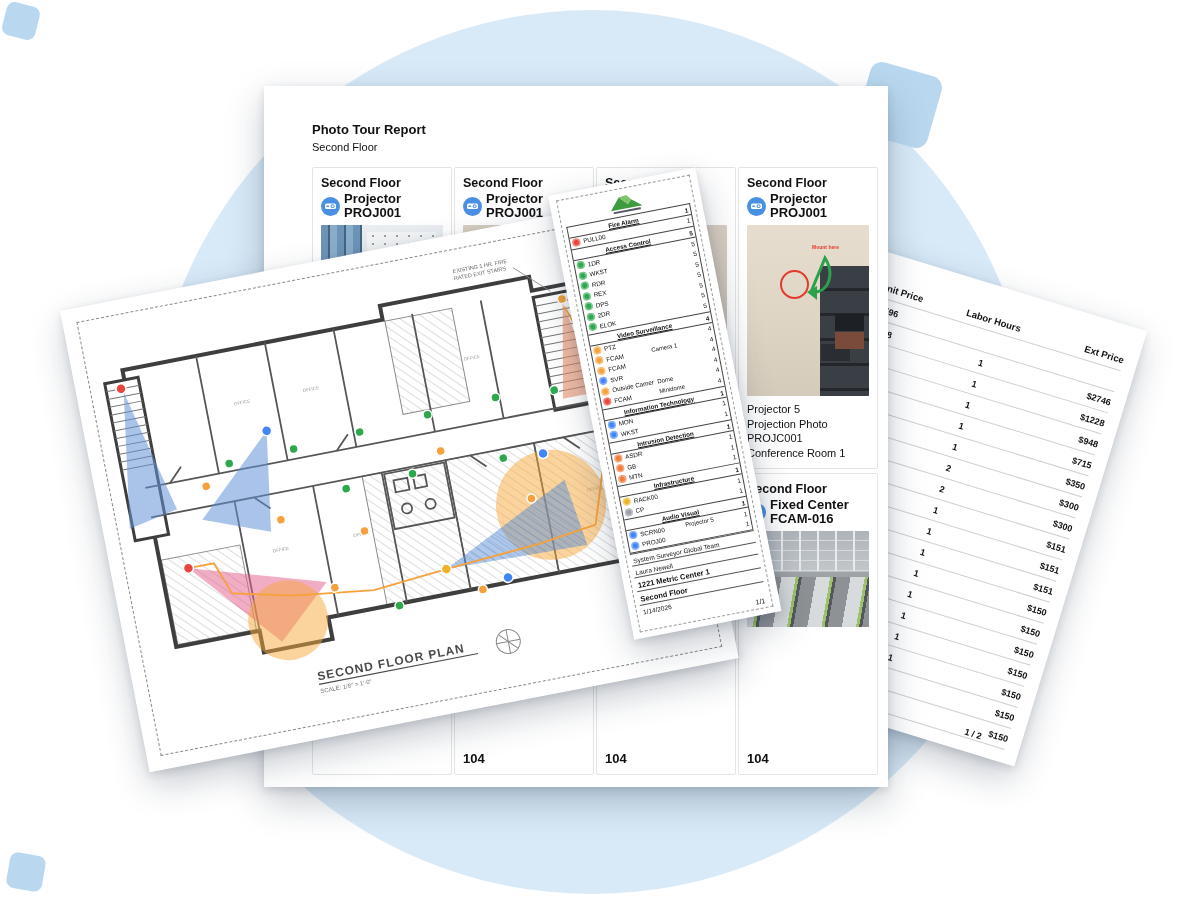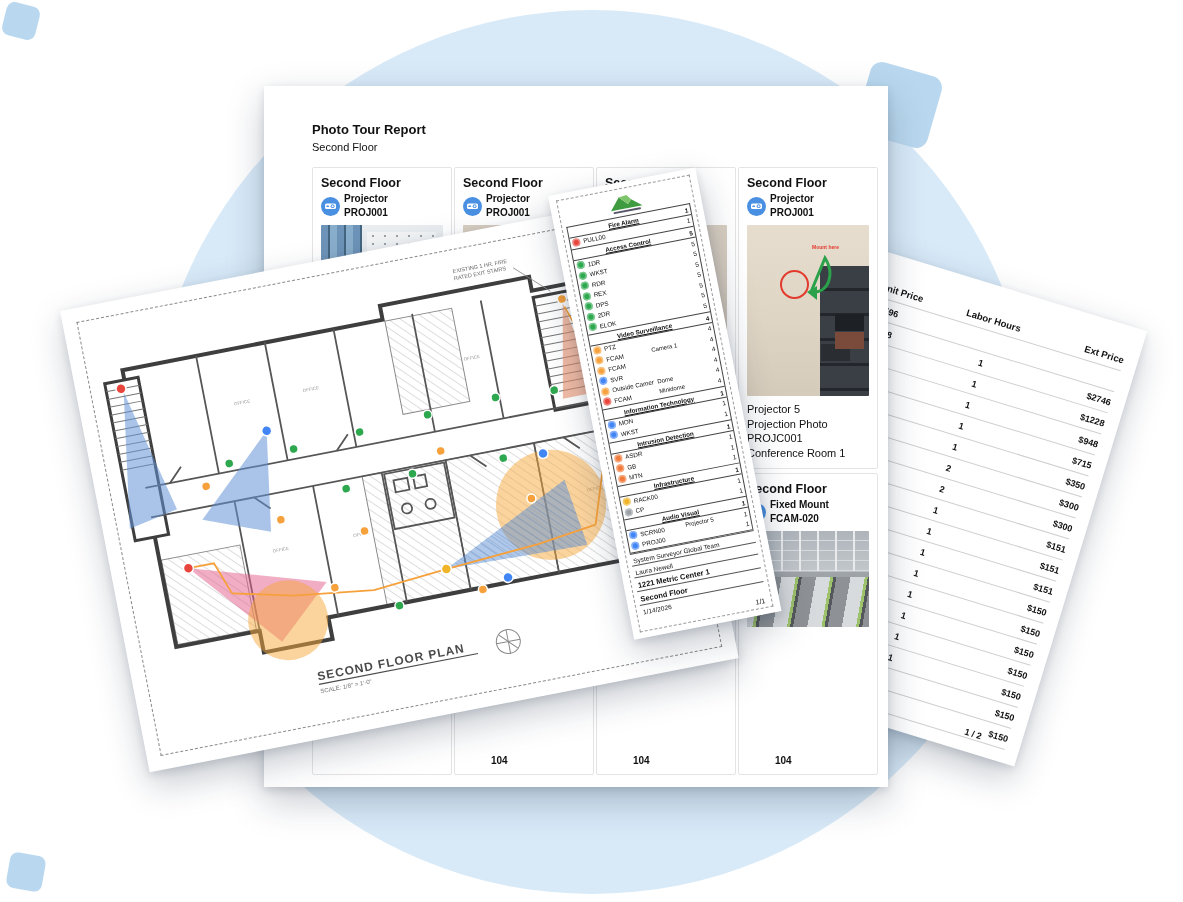--- a/index.html
+++ b/index.html
@@ -27,24 +27,24 @@
   .report-page{left:264px;top:86px;width:624px;height:701px;z-index:2;}
   .report-inner{position:absolute;left:48px;top:36px;right:10px;}
   .report-title{font-size:13px;font-weight:700;}
   .report-sub{font-size:11px;margin-top:4px;}
   .card-grid{margin-top:14px;display:grid;grid-template-columns:repeat(4,140px);grid-auto-rows:302px;gap:4px 2px;}
   .card{border:1px solid #E4E4E4;border-radius:2px;padding:8px;position:relative;display:flex;flex-direction:column;}
   .card-floor{font-size:12.5px;font-weight:700;line-height:15px;}
   .card-dev{display:flex;align-items:center;margin-top:1px;}
   .dev-icon{width:19px;height:19px;border-radius:50%;background:#4A90E2;flex:0 0 19px;margin-right:4px;
             display:flex;align-items:center;justify-content:center;}
-  .dev-lines{font-size:10px;font-weight:700;line-height:14px;}
+  .dev-lines{font-size:13px;font-weight:700;line-height:14px;}
   .photo{margin-top:5px;height:178px;border-radius:1px;position:relative;overflow:hidden;}
   .fields{margin-top:6px;font-size:11px;line-height:14.5px;}
-  .loc-label{margin-top:auto;font-size:10px;font-weight:700;margin-left:28px;}
+  .loc-label{margin-top:auto;font-size:13px;font-weight:700;}
   .row2 .photo{height:96px;}
   
   .photo[data-photo="photo-room-a"]{background:
       linear-gradient(180deg,#E9EDF0 0%,#E2E7EA 30%,#D8D2C7 31%,#CEC6B8 100%);}
   .photo[data-photo="photo-room-a"]::before{content:"";position:absolute;left:0;top:0;bottom:0;width:34%;
       background:repeating-linear-gradient(90deg,#6D94B8 0 7px,#44657f 7px 9px,#89AECB 9px 16px);}
   .photo[data-photo="photo-room-a"]::after{content:"";position:absolute;left:38%;top:4%;right:6%;height:26%;
       background:#F2F4F5;border-bottom:2px solid #c9ccce;
       background-image:radial-gradient(#9aa2a8 1px,transparent 1.2px);background-size:12px 8px;}
   .photo[data-photo="photo-room-b"],.photo[data-photo="photo-room-c"]{background:
@@ -386,22 +386,22 @@
             <div class="card-floor">Second Floor</div>
             <div class="card-dev">
               <span class="dev-icon">
                 <svg width="13" height="13" viewBox="0 0 13 13">
                   <rect x="1" y="3.5" width="11" height="5.5" rx="1.6" fill="#fff"></rect>
                   <circle cx="6.5" cy="6.2" r="2" fill="#4A90E2"></circle>
                   <circle cx="6.5" cy="6.2" r="1" fill="#fff"></circle>
                 </svg>
               </span>
               <div class="dev-lines">
-                <div>Fixed Mount</div>
-                <div>FCAM-020</div>
+                <div>Fixed Center</div>
+                <div>FCAM-016</div>
               </div>
             </div>
             <div class="photo" data-photo="photo-office"></div>
             <div class="loc-label">104</div>
           </div>
         </div>
     </div>
   </div>
 
   <div class="ann-circle" style="left:106px;top:164px;width:16px;height:16px;"></div>

